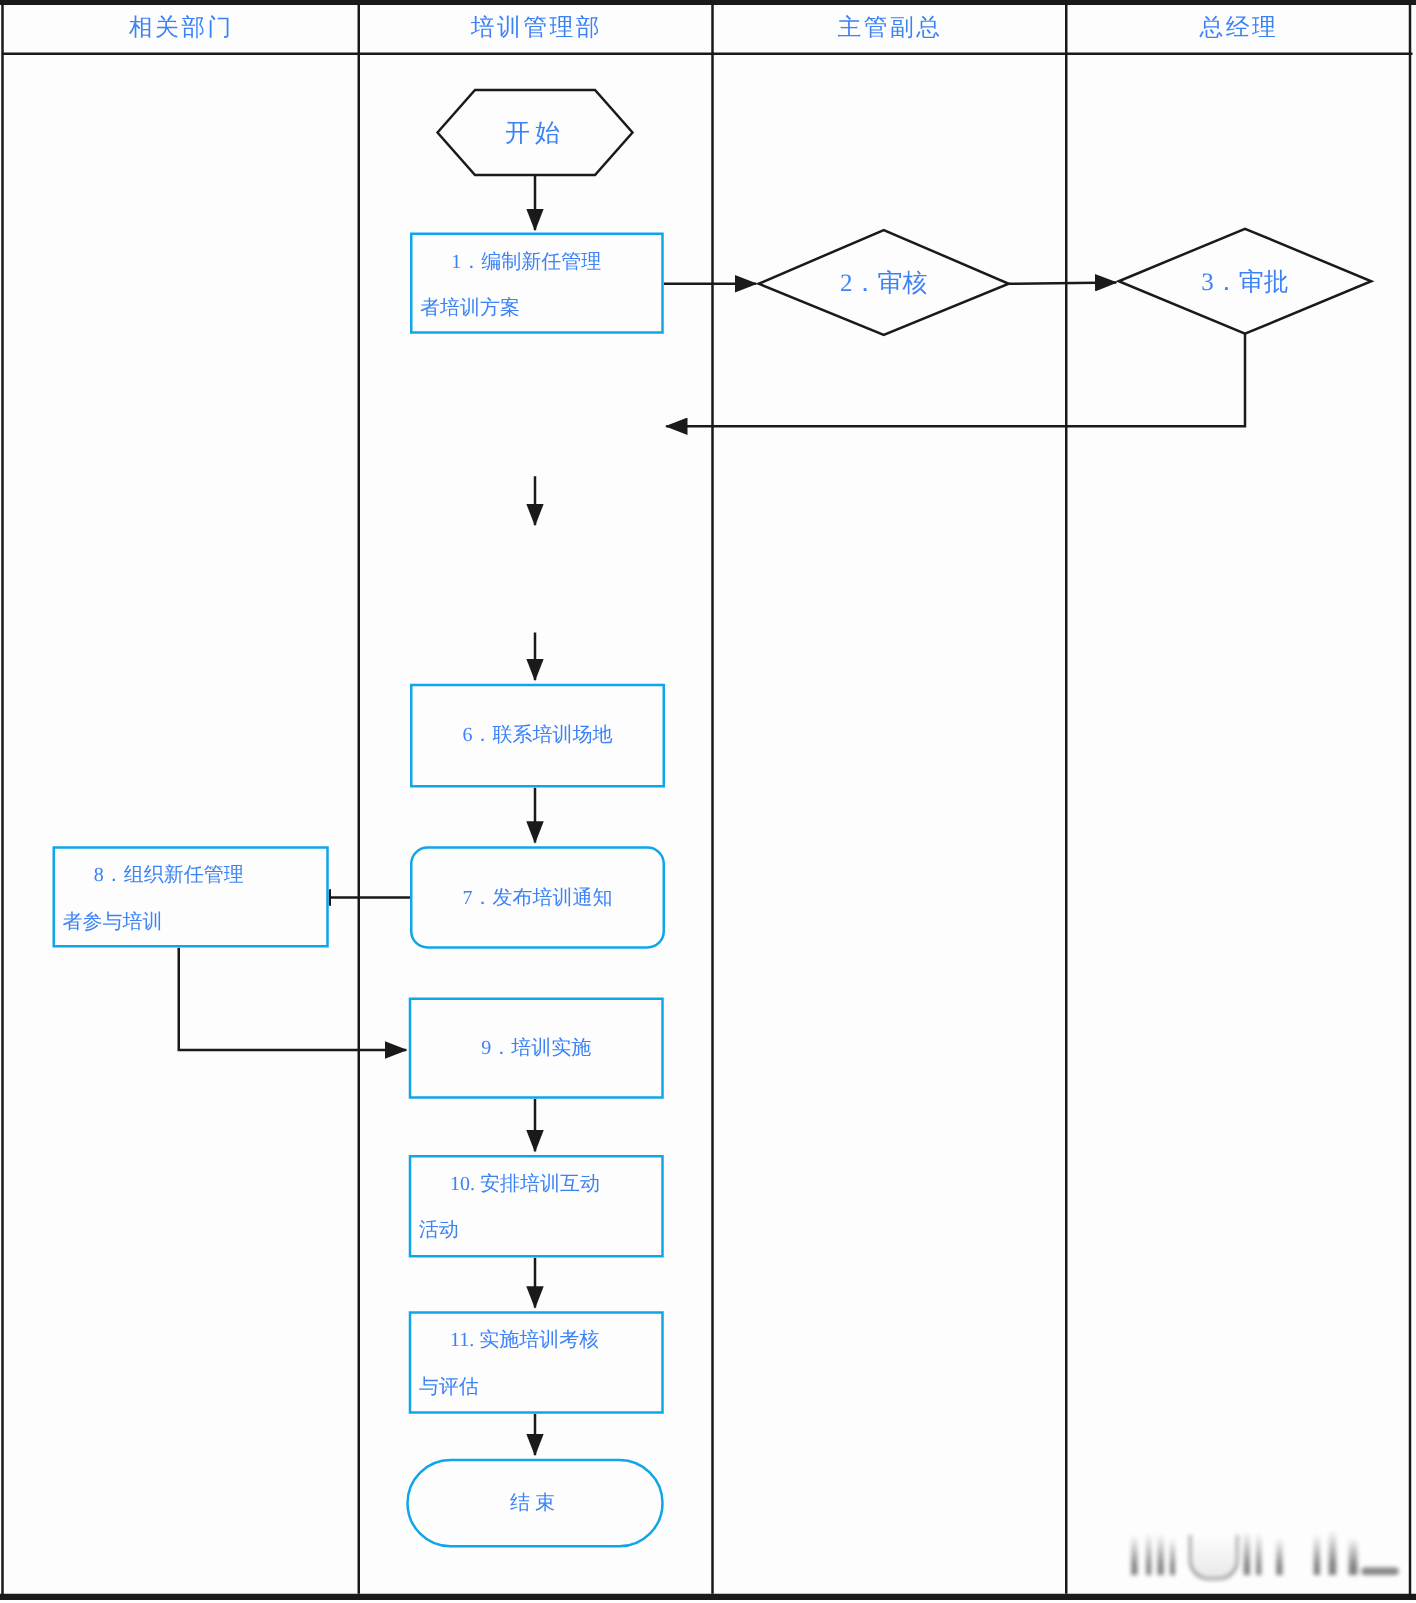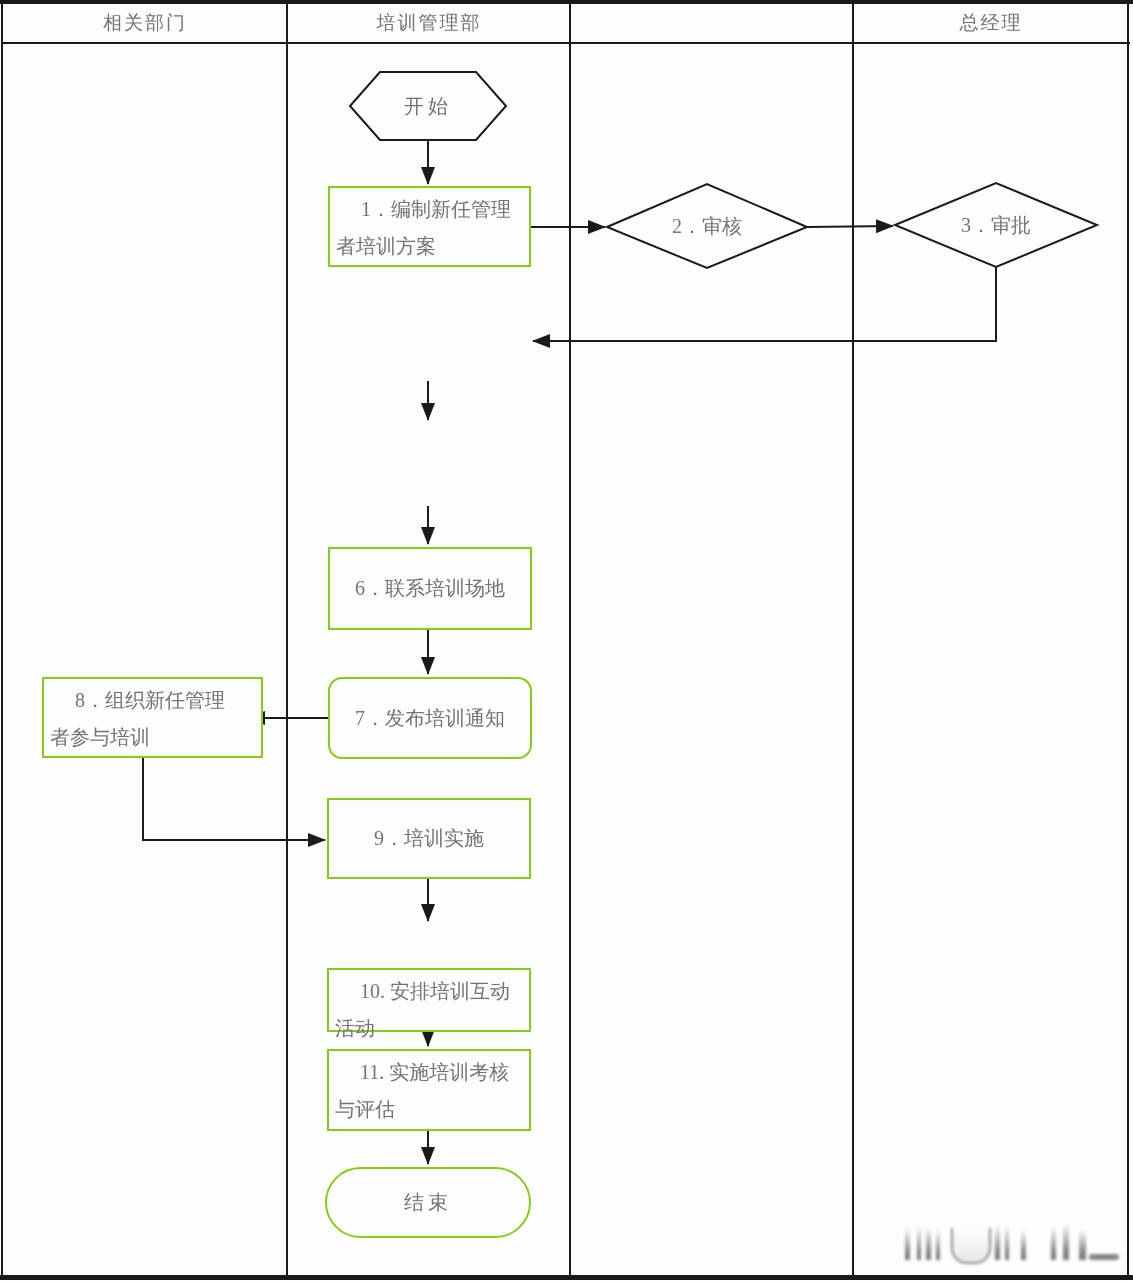--- a/index.html
+++ b/index.html
@@ -2,40 +2,40 @@
 <html><head>
 <meta charset="utf-8">
 <style>
   html, body { margin: 0; padding: 0; background: #ffffff; }
   .canvas {
     position: relative;
     width: 1133px;
     height: 1282px;
     background: #fdfdfd;
     font-family: "Liberation Serif", "DejaVu Serif", serif;
-    color: #737373;
+    color: #3b82f6;
     overflow: hidden;
   }
   .hline, .vline { position: absolute; background: #1a1a1a; }
   .lane-label {
     position: absolute;
     top: 7px;
     height: 32px;
     line-height: 32px;
     text-align: center;
     font-size: 19px;
     letter-spacing: 2px;
   }
   .svg-layer { position: absolute; left: 0; top: 0; }
   .node {
     position: absolute;
     box-sizing: border-box;
     background: #fdfdfd;
-    border: 2px solid #84cc16;
-    font-size: 20px;
+    border: 2px solid #0ea5e9;
+    font-size: 16px;
   }
   .node.two-line {
     padding: 3px 6px 0 6px;
     line-height: 37px;
     text-indent: 25px;
     white-space: pre;
     text-align: left;
   }
   .node.one-line {
     display: flex;
@@ -97,20 +97,21 @@
   <div class="hline" style="left:2px; top:42px; width:1128px; height:2px;"></div>
   <div class="hline" style="left:0; top:1275px; width:1133px; height:5px;"></div>
   <div class="vline" style="left:1px; top:1px; width:2px; height:1279px;"></div>
   <div class="vline" style="left:1127px; top:1px; width:2px; height:1279px;"></div>
   <div class="vline" style="left:286px; top:3px; width:2px; height:1272px;"></div>
   <div class="vline" style="left:569px; top:3px; width:2px; height:1272px;"></div>
   <div class="vline" style="left:852px; top:3px; width:2px; height:1272px;"></div>
 
   <div class="lane-label" style="left:4px; width:282px;">相关部门</div>
   <div class="lane-label" style="left:289px; width:280px;">培训管理部</div>
+  <div class="lane-label" style="left:572px; width:280px;">主管副总</div>
   <div class="lane-label" style="left:855px; width:272px;">总经理</div>
 
   <svg class="svg-layer" width="1133" height="1282" viewBox="0 0 1133 1282">
     <defs>
       <marker id="arrow" markerUnits="userSpaceOnUse" markerWidth="18" markerHeight="14" refX="17" refY="7" orient="auto">
         <path d="M0,0 L18,7 L0,14 Z" fill="#1a1a1a"></path>
       </marker>
     </defs>
     <g stroke="#1a1a1a" stroke-width="2" fill="none">
       <path d="M428,140 L428,184" marker-end="url(#arrow)"></path>
@@ -137,21 +138,21 @@
   <div class="shape-label" style="left:607px; top:184px; width:200px; height:84px;">2．审核</div>
   <div class="shape-label" style="left:895px; top:183px; width:202px; height:84px;">3．审批</div>
 
   <div class="node two-line" style="left:328px; top:186px; width:203px; height:81px;">1．编制新任管理
 者培训方案</div>
   <div class="node one-line" style="left:328px; top:547px; width:204px; height:83px;">6．联系培训场地</div>
   <div class="node one-line" style="left:328px; top:677px; width:204px; height:82px;border-radius:14px;">7．发布培训通知</div>
   <div class="node two-line" style="left:42px; top:677px; width:221px; height:81px;">8．组织新任管理
 者参与培训</div>
   <div class="node one-line" style="left:327px; top:798px; width:204px; height:81px;">9．培训实施</div>
-  <div class="node two-line" style="left:327px; top:924px; width:204px; height:64px;margin-top:44px;">10. 安排培训互动
+  <div class="node two-line" style="left:327px; top:924px; width:204px; height:82px;">10. 安排培训互动
 活动</div>
   <div class="node two-line" style="left:327px; top:1049px; width:204px; height:82px;">11. 实施培训考核
 与评估</div>
   <div class="node one-line stadium" style="left:325px; top:1167px; width:206px; height:71px; letter-spacing:4px;">结束</div>
 
   <div class="watermark">
     <div class="wm-bar" style="left:12px;  width:5px; height:32px;"></div>
     <div class="wm-bar" style="left:24px;  width:4px; height:34px;"></div>
     <div class="wm-bar" style="left:33px;  width:5px; height:33px;"></div>
     <div class="wm-bar" style="left:43px;  width:4px; height:30px;"></div>

